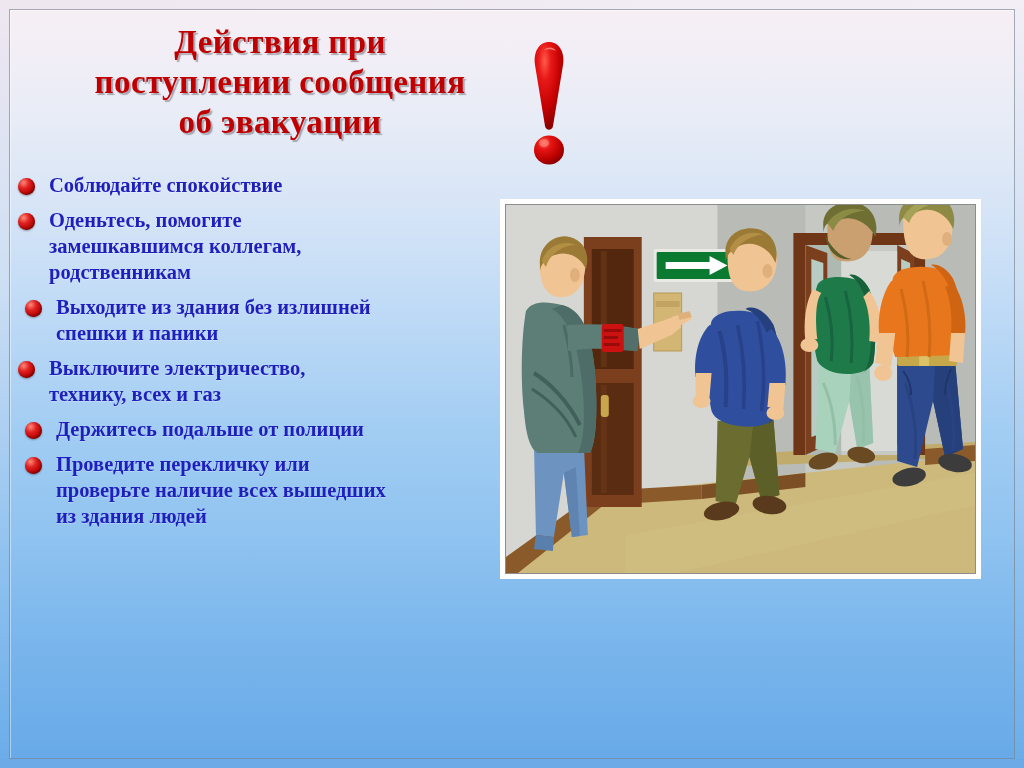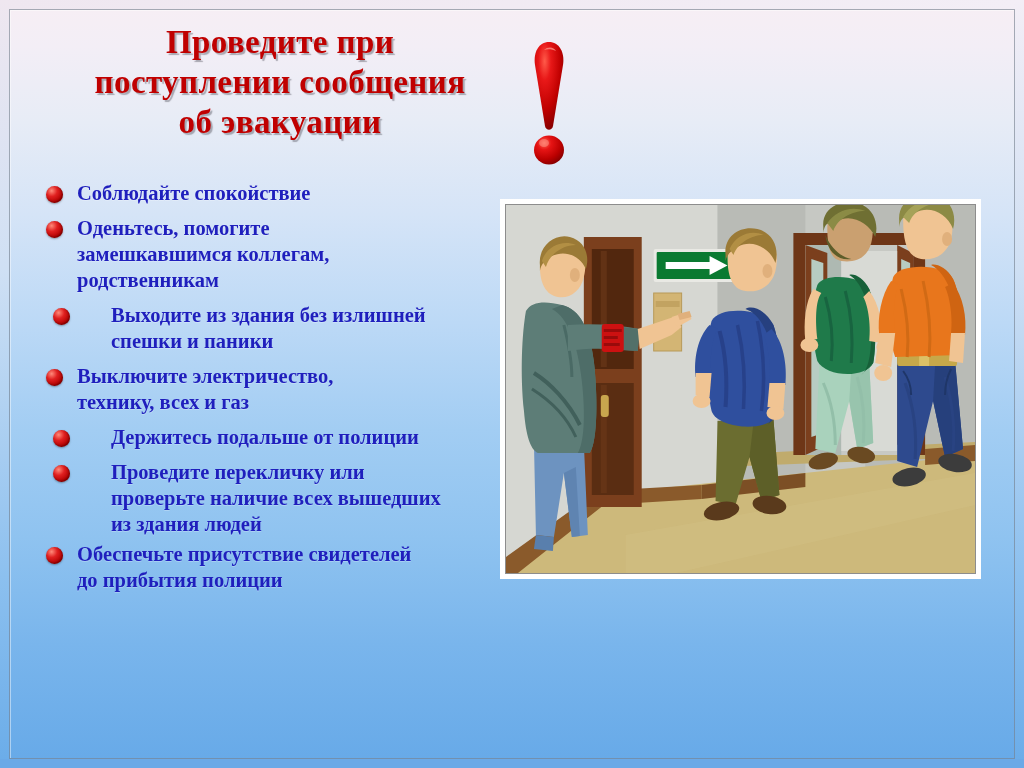--- a/index.html
+++ b/index.html
@@ -47,21 +47,21 @@
     line-height:40px;
     color:#c00000;
     letter-spacing:.4px;
     text-shadow:2px 2px 1px rgba(110,110,120,.55);
     white-space:pre-line;
   }
   
   #excl{position:absolute;left:522px;top:38px;width:54px;height:130px;}
   
   #list{
-    position:absolute;left:46px;top:172px;width:470px;margin-top:8px;
+    position:absolute;left:18px;top:172px;width:470px;
   }
   .row{
     position:relative;
     display:flex;
     align-items:flex-start;
     margin-bottom:9px;
   }
   .bullet{
     flex:0 0 auto;
     width:17px;height:17px;border-radius:50%;
@@ -73,21 +73,21 @@
   .btext{
     flex:1 1 auto;
     margin-left:14px;
     color:#1f1fbd;
     font-weight:bold;
     font-size:20.5px;
     line-height:26px;
     text-shadow:0 1px 0 rgba(255,255,255,.25);
     white-space:pre-line;
   }
-  .row.indent{margin-left:7px;gap:27px;}
+  .row.indent{margin-left:7px;}
   .row.tight{margin-bottom:4px;justify-content:center;}
 
   
   #pic-wrap{
     position:absolute;left:500px;top:199px;width:481px;height:380px;
     background:#ffffff;
     padding:5px;
     box-sizing:border-box;
   }
   #pic{
@@ -102,21 +102,21 @@
 <body>
 
 <div id="slide">
 
   <div id="edge-top"></div>
   <div id="edge-left"></div>
   <div id="edge-right"></div>
   <div id="edge-bottom"></div>
   <div id="frame"></div>
 
-  <div id="title">Проведите при
+  <div id="title">Действия при
 поступлении сообщения
 об эвакуации</div>
 
   <svg id="excl" viewBox="0 0 54 130">
     <defs>
       <radialGradient id="gRed" cx="35%" cy="22%" r="78%">
         <stop offset="0%" stop-color="#ff5b4a"></stop>
         <stop offset="28%" stop-color="#e81818"></stop>
         <stop offset="70%" stop-color="#c00000"></stop>
         <stop offset="100%" stop-color="#8a0000"></stop>
@@ -158,25 +158,20 @@
     <div class="row indent">
       <span class="bullet"></span>
       <span class="btext">Держитесь подальше от полиции</span>
     </div>
     <div class="row indent tight">
       <span class="bullet"></span>
       <span class="btext">Проведите перекличку или
 проверьте  наличие всех вышедших
 из здания людей</span>
     </div>
-    <div class="row">
-      <span class="bullet"></span>
-      <span class="btext">Обеспечьте присутствие свидетелей
-до прибытия полиции</span>
-    </div>
   </div>
 
   <div id="pic-wrap">
     <div id="pic">
 
       <svg viewBox="0 0 470 368" preserveAspectRatio="none" style="position:absolute;left:0;top:0;width:100%;height:100%;">
 
         <rect x="0" y="0" width="470" height="368" fill="#c9cbc6"></rect>
 
         <polygon points="0,0 212,0 212,368 0,368" fill="#d6d7d2"></polygon>

